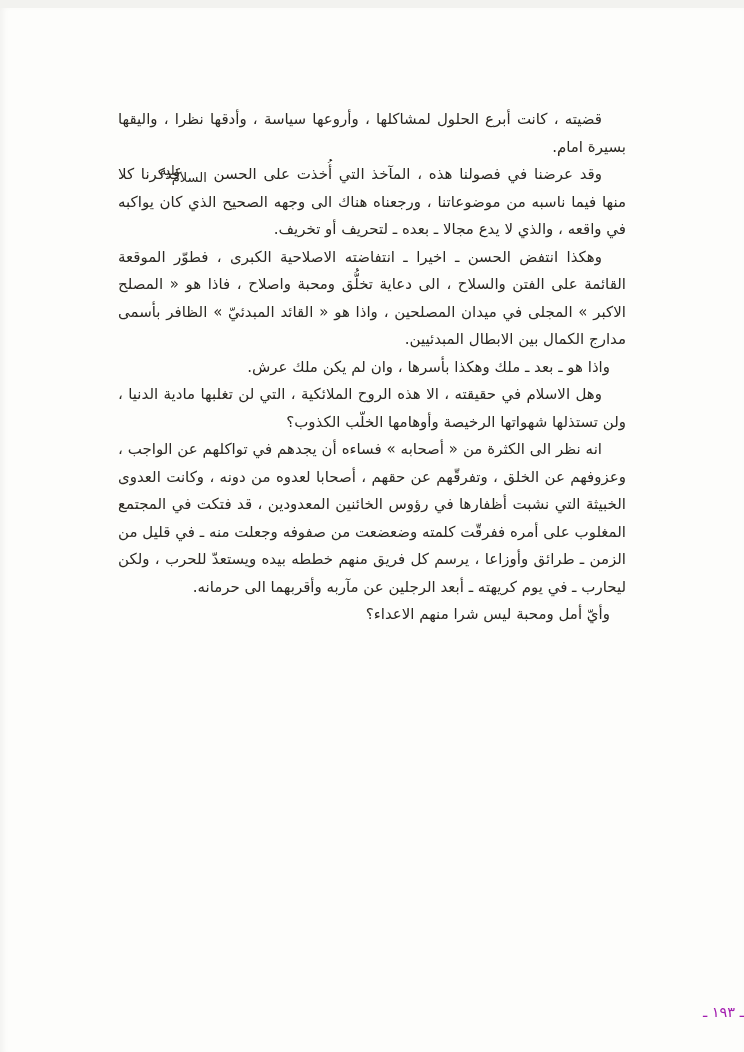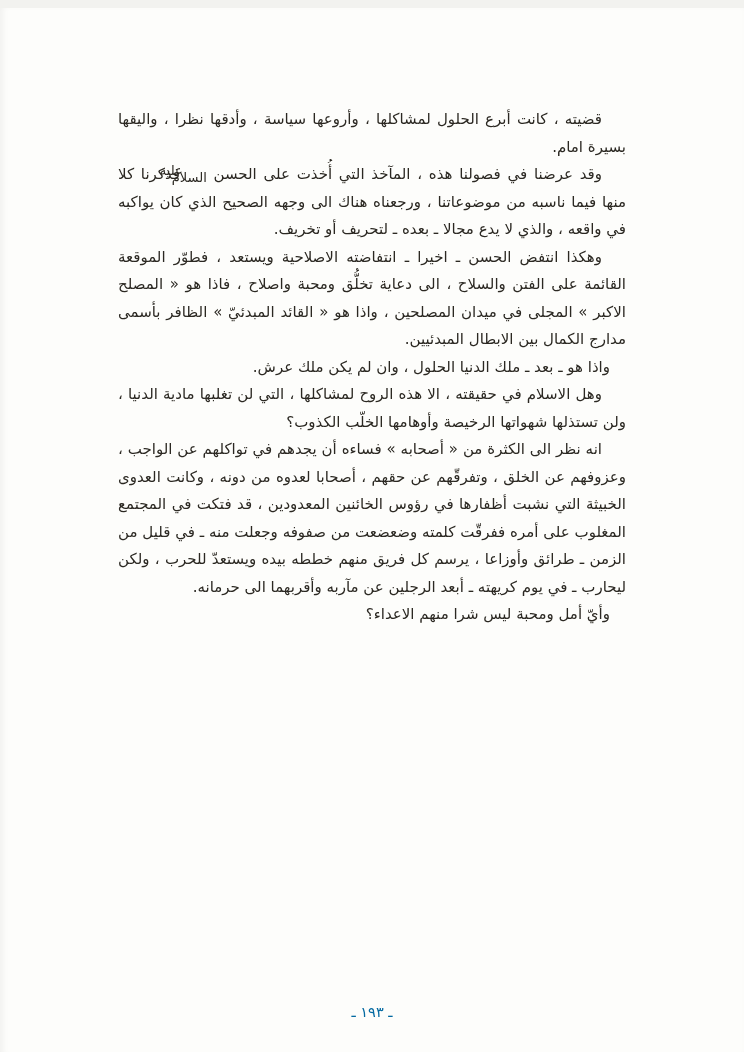--- a/index.html
+++ b/index.html
@@ -46,43 +46,43 @@
     text-align: center;
     vertical-align: -3px;
     color: #2b2822;
     white-space: normal;
   }
   .page-number {
     position: absolute;
     bottom: 40px;
     left: 0;
     right: 0;
-    text-align: center;
+    text-align: right;
     direction: rtl;
     font-size: 14.5px;
-    color: #0369a1;
+    color: #a21caf;
     font-family: "DejaVu Sans", sans-serif;
   }
 </style>
 </head>
 <body>
 
 <div class="page">
 
   <main class="text-block">
 
     <p class="para"><span>قضيته ، كانت أبرع الحلول لمشاكلها ، وأروعها سياسة ، وأدقها نظرا ، واليقها بسيرة امام.</span></p>
 
     <p class="para"><span>وقد عرضنا في فصولنا هذه ، المآخذ التي أُخذت على الحسن</span> <span class="honorific">عليه السلام</span> <span>فذكرنا كلا منها فيما ناسبه من موضوعاتنا ، ورجعناه هناك الى وجهه الصحيح الذي كان يواكبه في واقعه ، والذي لا يدع مجالا ـ بعده ـ لتحريف أو تخريف.</span></p>
 
-    <p class="para"><span>وهكذا انتفض الحسن ـ اخيرا ـ انتفاضته الاصلاحية ويستعد ، فطوّر الموقعة القائمة على الفتن والسلاح ، الى دعاية تخلُّق ومحبة واصلاح ، فاذا هو « المصلح الاكبر » المجلى في ميدان المصلحين ، واذا هو « القائد المبدئيّ » الظافر بأسمى مدارج الكمال بين الابطال المبدئيين.</span></p>
+    <p class="para"><span>وهكذا انتفض الحسن ـ اخيرا ـ انتفاضته الاصلاحية الكبرى ، فطوّر الموقعة القائمة على الفتن والسلاح ، الى دعاية تخلُّق ومحبة واصلاح ، فاذا هو « المصلح الاكبر » المجلى في ميدان المصلحين ، واذا هو « القائد المبدئيّ » الظافر بأسمى مدارج الكمال بين الابطال المبدئيين.</span></p>
 
-    <p class="para short-line"><span>واذا هو ـ بعد ـ ملك الدنيا الحلول ، وان لم يكن ملك عرش.</span></p>
+    <p class="para short-line"><span>واذا هو ـ بعد ـ ملك وهكذا بأسرها ، وان لم يكن ملك عرش.</span></p>
 
-    <p class="para"><span>وهل الاسلام في حقيقته ، الا هذه الروح لمشاكلها ، التي لن تغلبها مادية الدنيا ، ولن تستذلها شهواتها الرخيصة وأوهامها الخلّب الكذوب؟</span></p>
+    <p class="para"><span>وهل الاسلام في حقيقته ، الا هذه الروح الملائكية ، التي لن تغلبها مادية الدنيا ، ولن تستذلها شهواتها الرخيصة وأوهامها الخلّب الكذوب؟</span></p>
 
     <p class="para"><span>انه نظر الى الكثرة من « أصحابه » فساءه أن يجدهم في تواكلهم عن الواجب ، وعزوفهم عن الخلق ، وتفرقّهم عن حقهم ، أصحابا لعدوه من دونه ، وكانت العدوى الخبيثة التي نشبت أظفارها في رؤوس الخائنين المعدودين ، قد فتكت في المجتمع المغلوب على أمره ففرقّت كلمته وضعضعت من صفوفه وجعلت منه ـ في قليل من الزمن ـ طرائق وأوزاعا ، يرسم كل فريق منهم خططه بيده ويستعدّ للحرب ، ولكن ليحارب ـ في يوم كريهته ـ أبعد الرجلين عن مآربه وأقربهما الى حرمانه.</span></p>
 
     <p class="para short-line"><span>وأيّ أمل ومحبة ليس شرا منهم الاعداء؟</span></p>
 
   </main>
 
   <footer>
     <div class="page-number">ـ ١٩٣ ـ</div>
   </footer>

